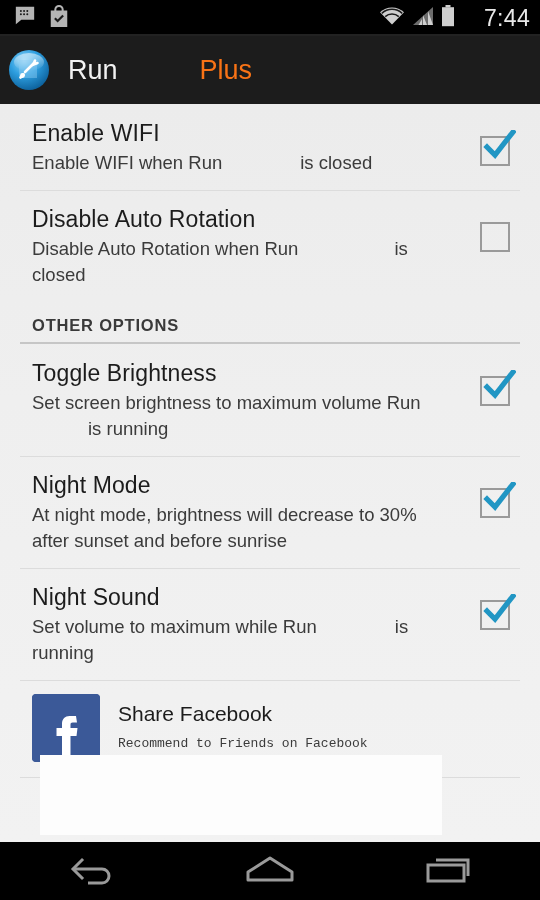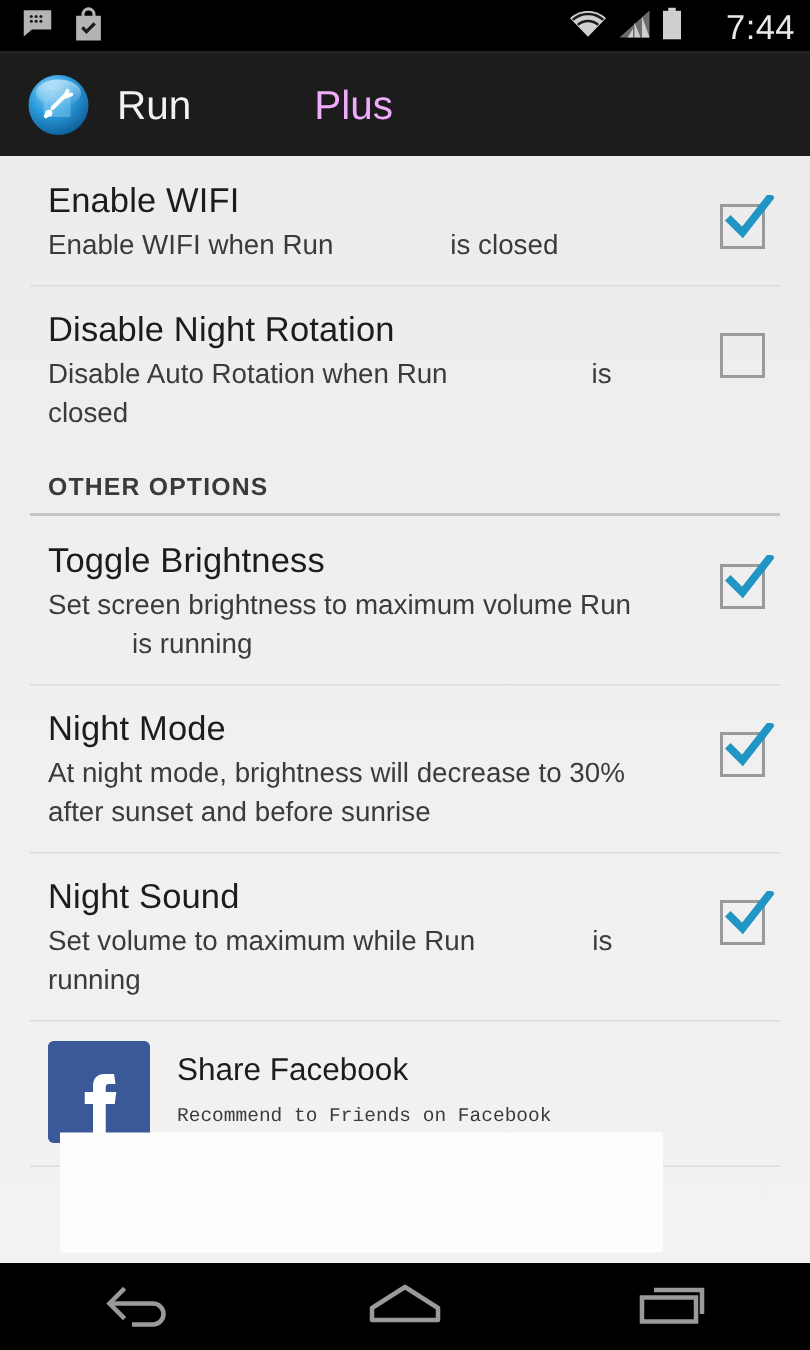--- a/index.html
+++ b/index.html
@@ -20,27 +20,27 @@
   .sb-right { display: flex; align-items: center; gap: 7px; margin-left: auto; }
   .sb-clock { color: #e9e9e9; font-size: 23px; letter-spacing: .3px; margin-left: 5px; }
   .statusbar::after {
     content: ""; position: absolute; left: 0; right: 0; bottom: 0;
     height: 2px; background: #222;
   }
 
   
   .actionbar {
     height: 68px; background: #1c1c1c; display: flex; align-items: center;
-    padding-left: 18px; position: relative;
+    padding-left: 8px; position: relative;
     box-shadow: 0 1px 0 #000;
   }
   .app-icon { width: 42px; height: 42px; position: relative; flex: none; }
   .title-wrap { display: flex; align-items: baseline; margin-left: 18px; }
   .ab-title { color: #f2f2f2; font-size: 27px; font-weight: 400; }
-  .ab-title2 { color: #f0abfc; font-size: 27px; font-weight: 400; margin-left: 82px; }
+  .ab-title2 { color: #f97316; font-size: 27px; font-weight: 400; margin-left: 82px; }
 
   
   .content {
     position: absolute; left: 0; right: 0; top: 104px; bottom: 58px;
     background: linear-gradient(to bottom, #ececec 0%, #efefef 40%, #f2f2f2 100%);
     overflow: hidden;
   }
   .row {
     position: relative; display: flex; align-items: flex-start;
     padding: 14px 8px 14px 32px; min-height: 74px;
@@ -217,21 +217,21 @@
       <div class="cbox checked">
         <span class="box"></span>
         <svg class="tick" viewBox="0 0 34 32">
           <path d="M5 17 L13 25 L31 2" fill="none" stroke="#2196c4" stroke-width="5.2" stroke-linecap="square"></path>
         </svg>
       </div>
     </div>
 
     <div class="row">
       <div class="row-text">
-        <div class="row-title">Disable Night Rotation</div>
+        <div class="row-title">Disable Auto Rotation</div>
         <div class="row-summary"><span>Disable Auto Rotation when Run</span><span class="gap-lg"></span><span>is closed</span></div>
       </div>
       <div class="cbox">
         <span class="box"></span>
       </div>
     </div>
 
     <div class="section-header">
       <span class="label">OTHER OPTIONS</span>
     </div>

